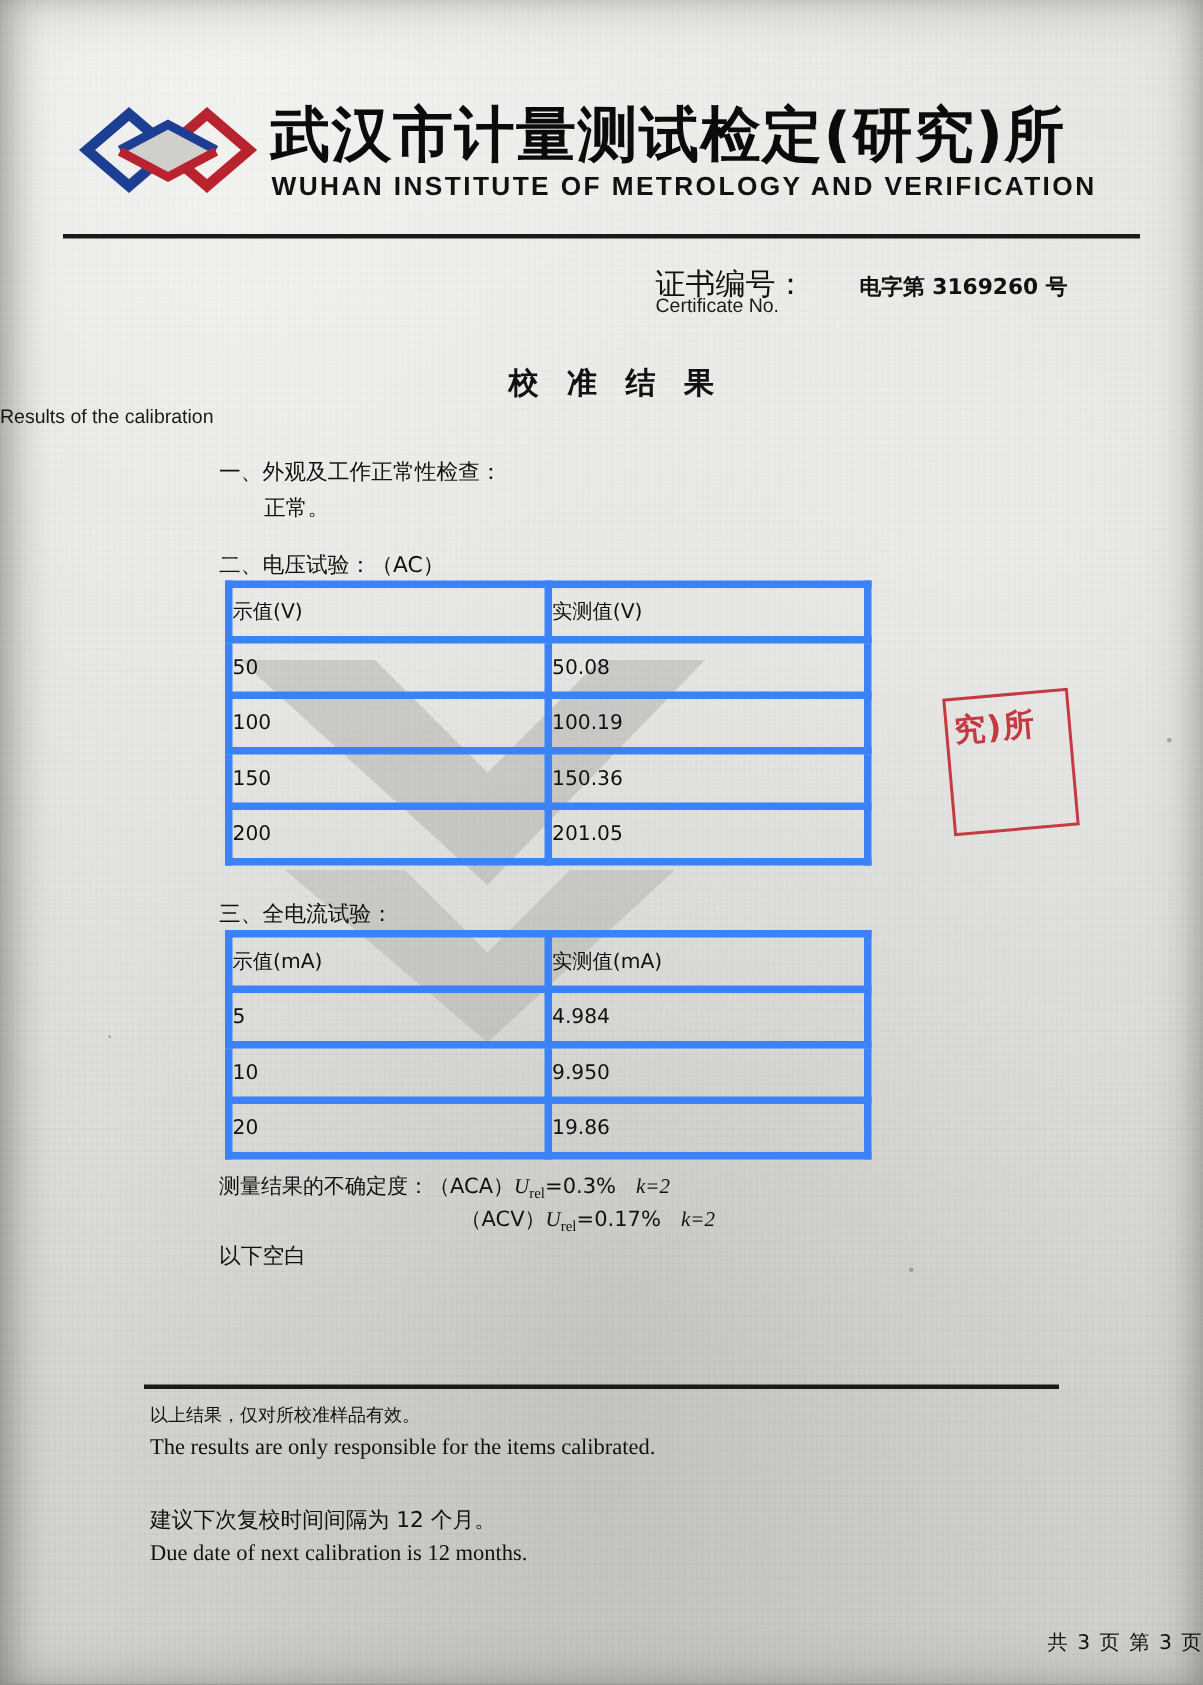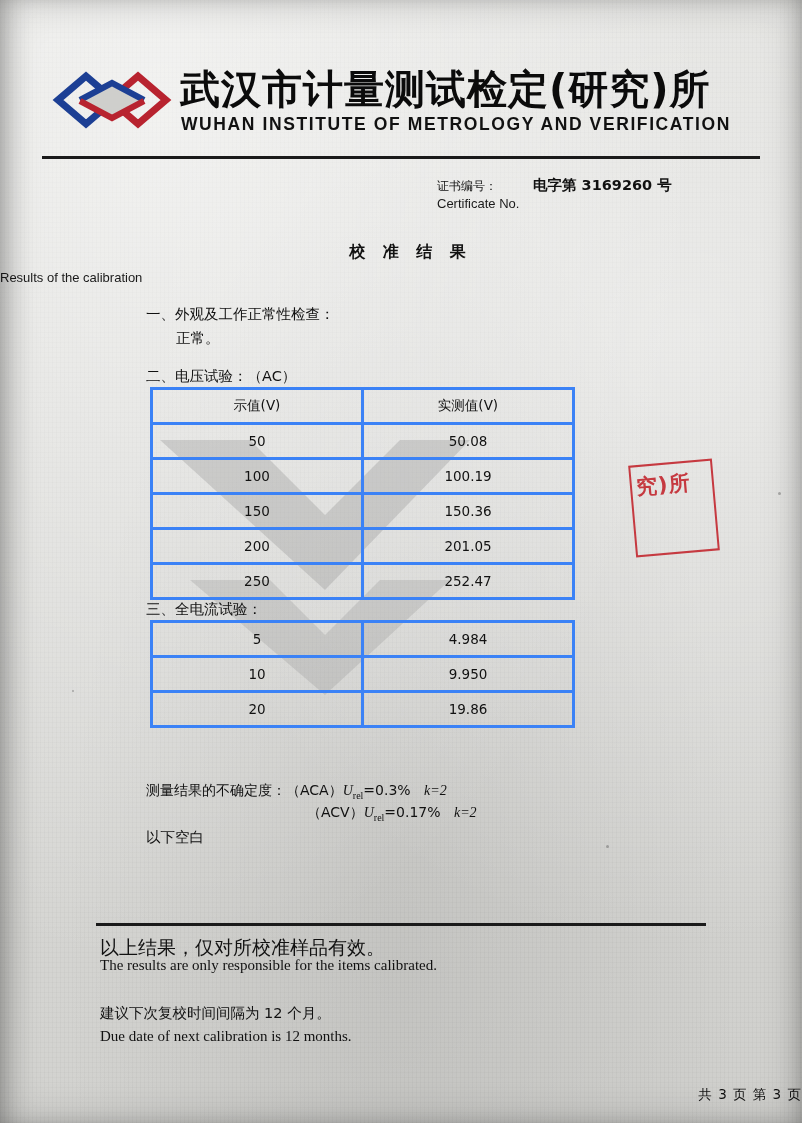--- a/index.html
+++ b/index.html
@@ -102,21 +102,21 @@
   
   .cert-row {
     position: absolute;
     left: 437px;
     top: 176px;
     font-size: 14.5px;
     white-space: nowrap;
   }
   .cert-row .cn {
     font-family: Liberation Serif, serif;
-    font-size: 12px;
+    font-size: 20px;
   }
   .cert-no-val {
     font-family: "DejaVu Sans", "Liberation Sans", sans-serif;
     font-weight: bold;
     margin-left: 14px;
     padding-left: 22px;
   }
   .cert-en {
     position: absolute;
     left: 437px;
@@ -127,21 +127,21 @@
 
   
   .title-cn {
     position: absolute;
     top: 242px;
     left: 0;
     right: 0;
     text-align: center;
     font-family: "DejaVu Sans", "Liberation Sans", sans-serif;
     font-weight: bold;
-    font-size: 16px;
+    font-size: 20px;
     letter-spacing: 6px;
     padding-left: 19px;
   }
   .title-en {
     position: absolute;
     top: 270px;
     left: 0;
     right: 0;
     text-align: left;
     font-size: 13px;
@@ -164,22 +164,22 @@
   
   table.rt {
     position: absolute;
     border-collapse: collapse;
     font-family: "DejaVu Sans", "Liberation Sans", sans-serif;
     font-size: 13.5px;
     color: #111;
     background: transparent;
   }
   table.rt td {
-    border: 3px solid #3b82f6;
-    text-align: center;
+    border: 5px solid #3b82f6;
+    text-align: left;
     vertical-align: middle;
     height: 32px;
     padding: 0;
   }
   table.rt td.c1 { width: 208px; }
   table.rt td.c2 { width: 208px; }
   #table-voltage { left: 150px; top: 387px; }
   #table-current { left: 150px; top: 620px; }
 
   
@@ -236,21 +236,21 @@
     right: 96px;
     top: 923px;
     height: 3px;
     background: #1a1a1a;
   }
   .foot-cn {
     position: absolute;
     left: 100px;
     top: 935px;
     font-family: "DejaVu Sans", "Liberation Sans", sans-serif;
-    font-size: 19px;
+    font-size: 12px;
   }
   .foot-en {
     position: absolute;
     left: 100px;
     top: 957px;
     font-family: Liberation Serif, serif;
     font-size: 15px;
   }
   .due-cn {
     position: absolute;
@@ -344,30 +344,30 @@
           <td class="c2">100.19</td>
         </tr>
         <tr>
           <td class="c1">150</td>
           <td class="c2">150.36</td>
         </tr>
         <tr>
           <td class="c1">200</td>
           <td class="c2">201.05</td>
         </tr>
-        <tr>
-          <td class="c1">250</td>
-          <td class="c2">252.47</td>
-        </tr>
       </tbody>
     </table>
 
     <div class="sec sec3-head">三、全电流试验：</div>
     <table class="rt" id="table-current">
       <tbody>
+        <tr>
+          <td class="c1">示值(mA)</td>
+          <td class="c2">实测值(mA)</td>
+        </tr>
         <tr>
           <td class="c1">5</td>
           <td class="c2">4.984</td>
         </tr>
         <tr>
           <td class="c1">10</td>
           <td class="c2">9.950</td>
         </tr>
         <tr>
           <td class="c1">20</td>

